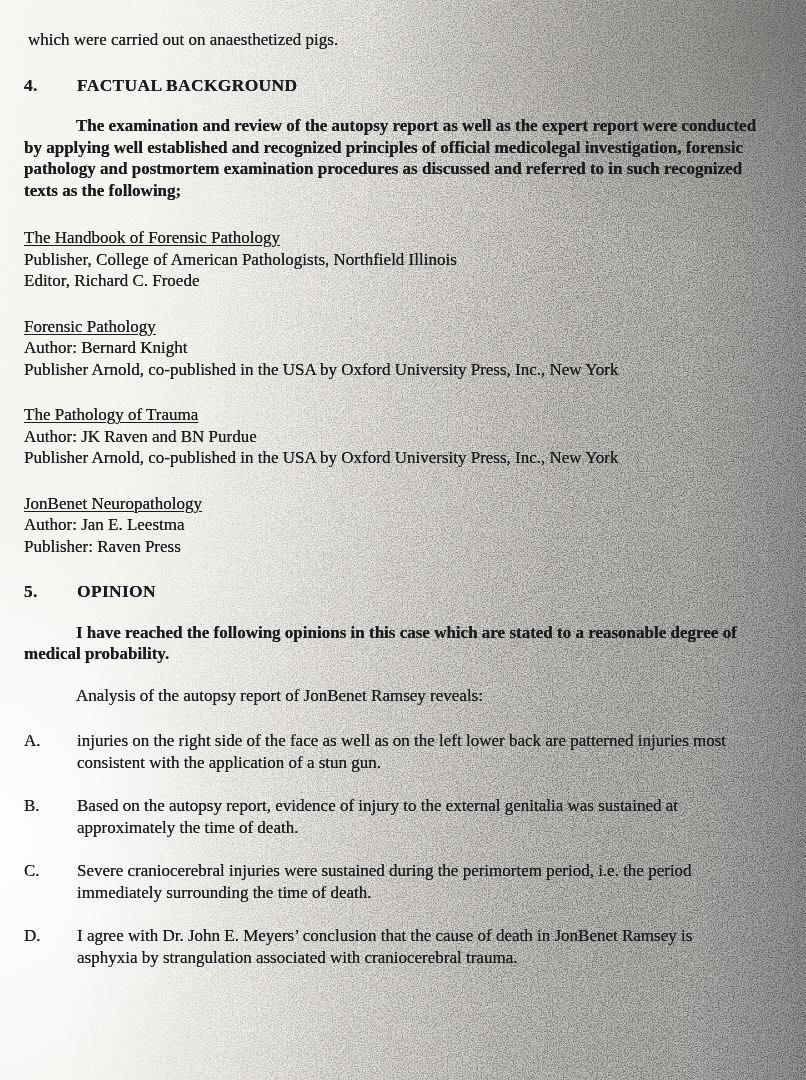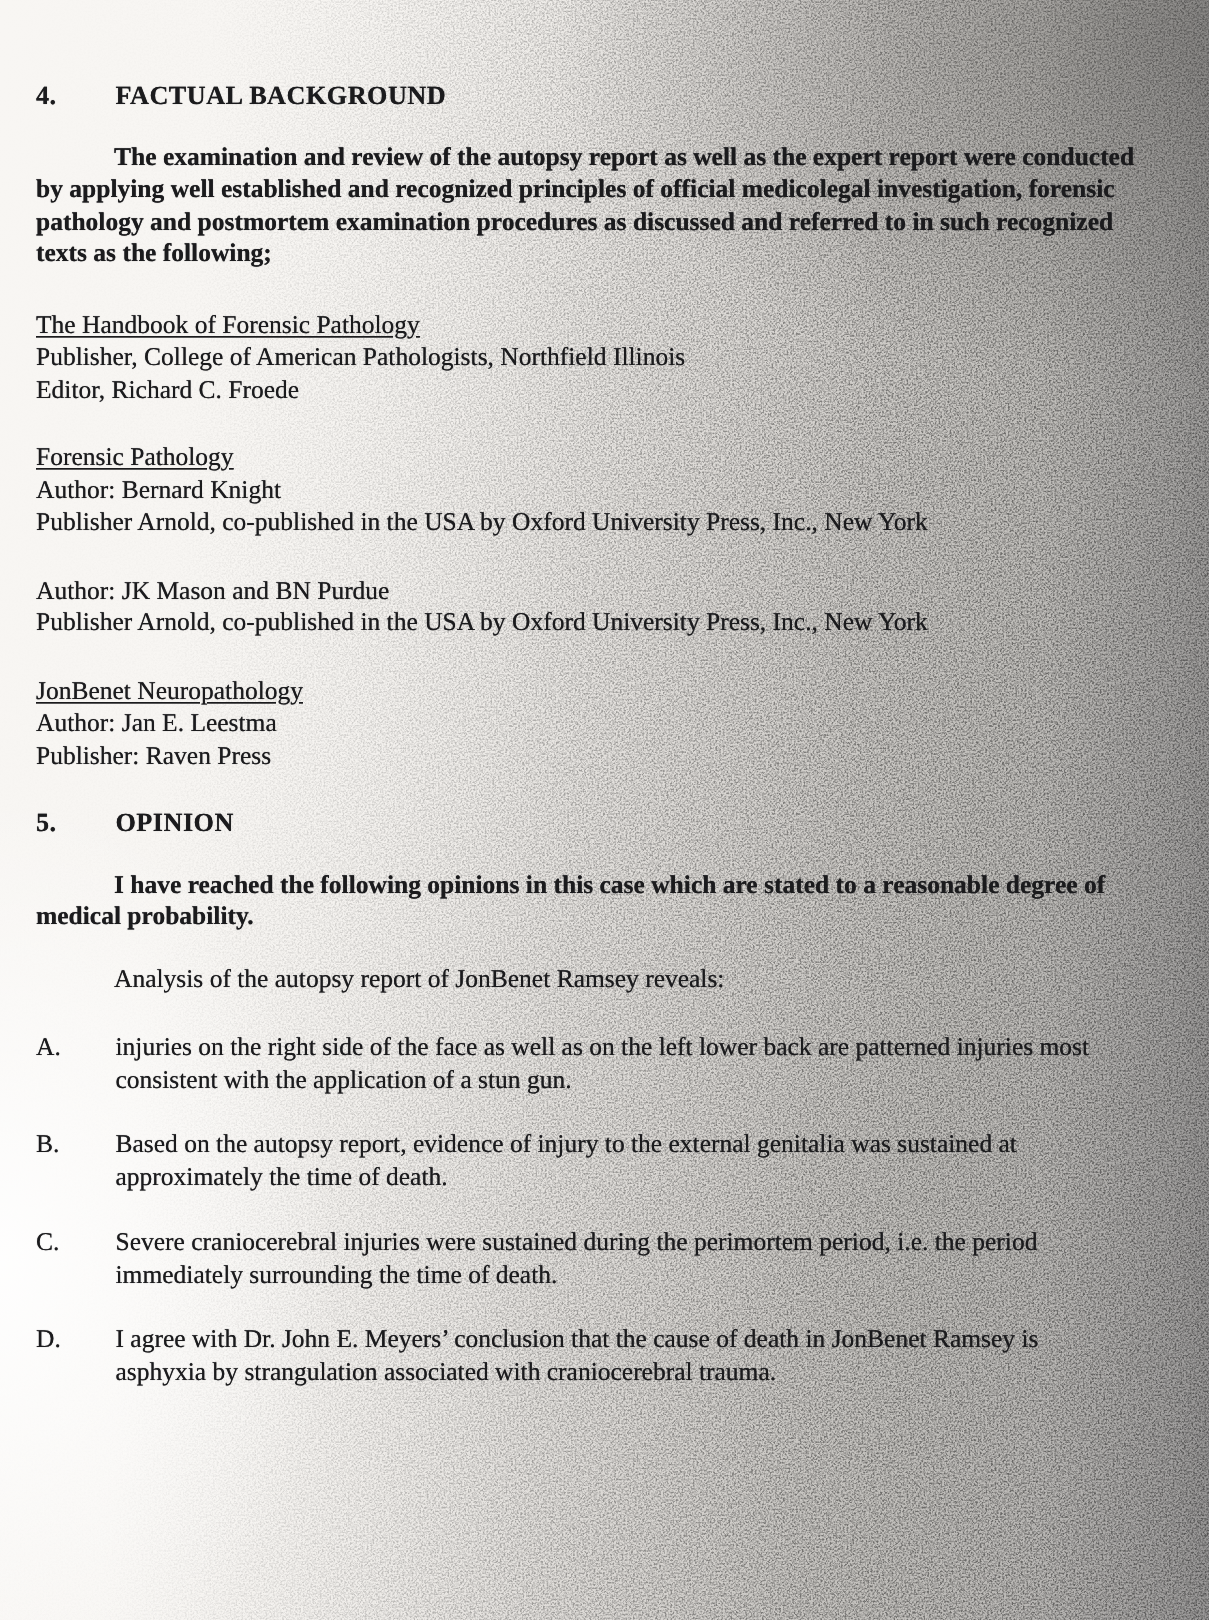--- a/index.html
+++ b/index.html
@@ -97,20 +97,21 @@
                 0 0 0 0 0
                 1.6 1.6 1.6 0 -2.1"></feColorMatrix>
     </filter>
     <rect width="806" height="1080" filter="url(#grain)" opacity="0.5"></rect>
   </svg>
 
   <div class="shading-layer"></div>
 
   <div class="content">
 
+    <p class="intro-line">which were carried out on anaesthetized pigs.</p>
 
     <div class="section-heading">
       <span class="section-number">4.</span>
       <span class="section-title">FACTUAL BACKGROUND</span>
     </div>
 
     <p class="body-paragraph">The examination and review of the autopsy report as well as the expert report were conducted by applying well established and recognized principles of official medicolegal investigation, forensic pathology and postmortem examination procedures as discussed and referred to in such recognized texts as the following;</p>
 
     <div class="ref-block first">
       <div class="ref-title">The Handbook of Forensic Pathology</div>
@@ -118,21 +119,22 @@
       <div class="ref-line">Editor, Richard C. Froede</div>
     </div>
 
     <div class="ref-block">
       <div class="ref-title">Forensic Pathology</div>
       <div class="ref-line">Author: Bernard Knight</div>
       <div class="ref-line">Publisher Arnold, co-published in the USA by Oxford University Press, Inc., New York</div>
     </div>
 
     <div class="ref-block">
-      <div class="ref-line">Author: JK Mason and BN Purdue</div>
+      <div class="ref-title">The Pathology of Trauma</div>
+      <div class="ref-line">Author: JK Raven and BN Purdue</div>
       <div class="ref-line">Publisher Arnold, co-published in the USA by Oxford University Press, Inc., New York</div>
     </div>
 
     <div class="ref-block">
       <div class="ref-title">JonBenet Neuropathology</div>
       <div class="ref-line">Author: Jan E. Leestma</div>
       <div class="ref-line">Publisher: Raven Press</div>
     </div>
 
     <div class="section-heading">

